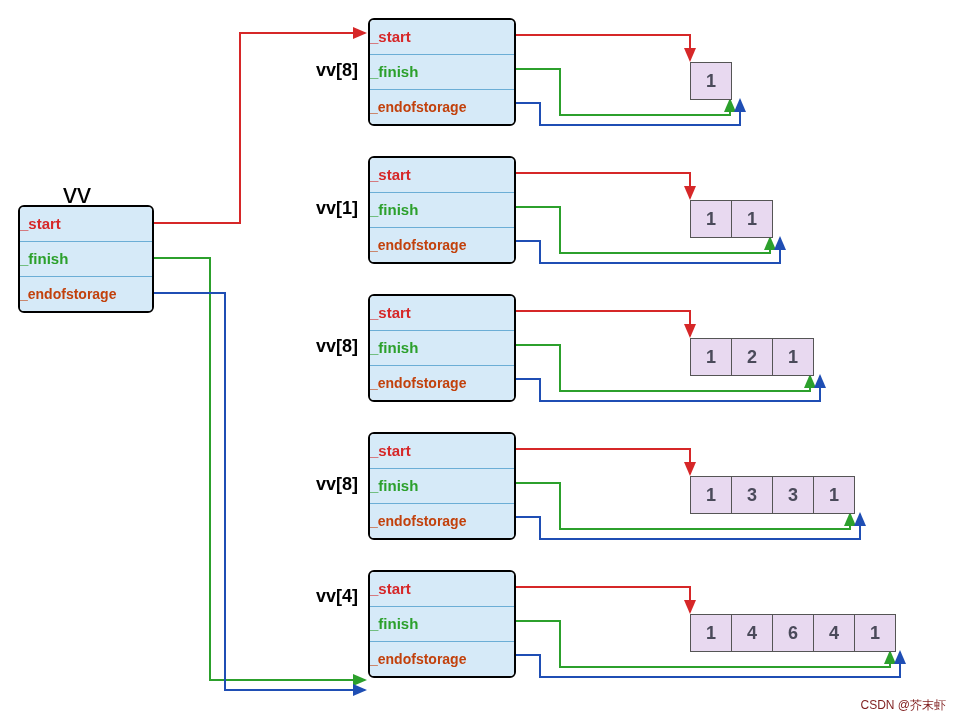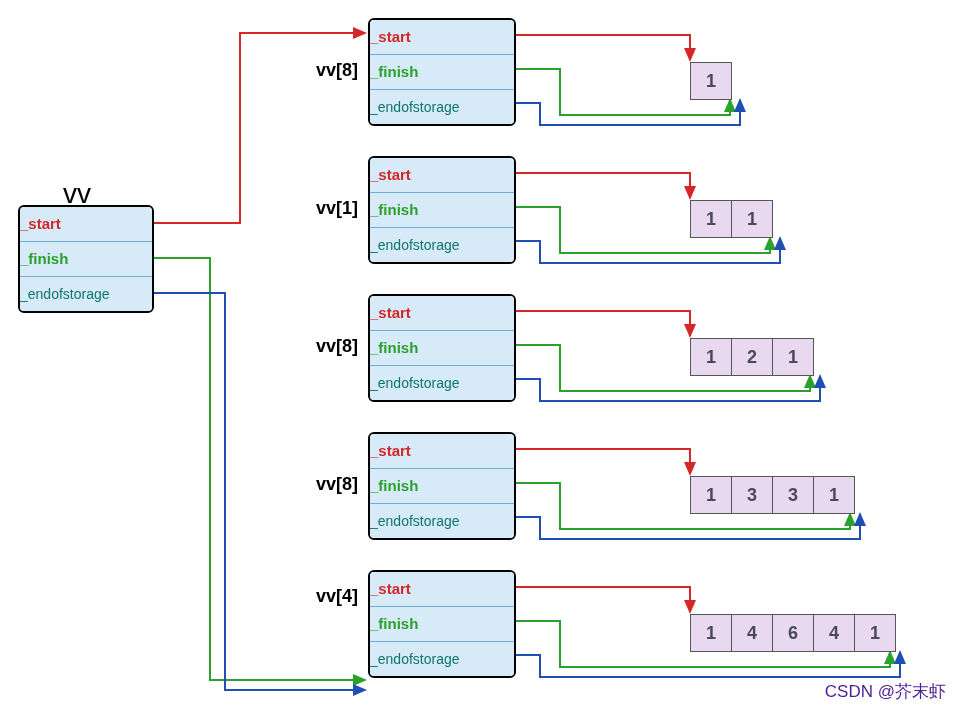--- a/index.html
+++ b/index.html
@@ -3,27 +3,27 @@
 <meta charset="utf-8">
 <style>
   html,body{margin:0;padding:0;background:#fff;font-family:Arial,"Microsoft YaHei",sans-serif}
   .canvas{position:relative;width:956px;height:714px}
   svg{position:absolute;top:0;left:0}
   .vbox{position:absolute;border:2px solid #000;border-radius:6px;background:#fff;overflow:hidden}
   .vrow{height:34px;line-height:34px;font-size:15px;border-top:1px solid #6baed6;background:#d6eaf8}
   .vrow:first-child{border-top:none}
   .vrow.start{color:#d62728;font-weight:bold}
   .vrow.finish{color:#2ca02c;font-weight:bold}
-  .vrow.eos{color:#0f766e;font-weight:normal;font-size:14px}
+  .vrow.eos{color:#c2410c;font-weight:bold;font-size:14px}
   .lbl{position:absolute;font-weight:bold;font-size:18px;text-align:right;width:70px}
   .vv-title{position:absolute;font-weight:normal;font-size:28px}
   .arr{position:absolute;display:flex}
   .cell{width:40px;height:36px;line-height:36px;text-align:center;font-weight:bold;font-size:18px;color:#4a4a5a;background:#e8d9f0;border:1px solid #555}
   .cell+.cell{border-left:none}
-  .watermark{position:absolute;right:10px;bottom:11px;color:#4c1d95;font-size:17px}
+  .watermark{position:absolute;right:10px;bottom:0;color:#7f1d1d;font-size:12px}
 </style>
 </head>
 <body>
 
 <div class="canvas">
 
   <svg width="956" height="714">
     <defs>
       <marker id="ar" markerWidth="8" markerHeight="8" refX="6" refY="3" orient="auto">
         <path d="M0,0 L7,3 L0,6 Z" fill="#d62728"></path>

